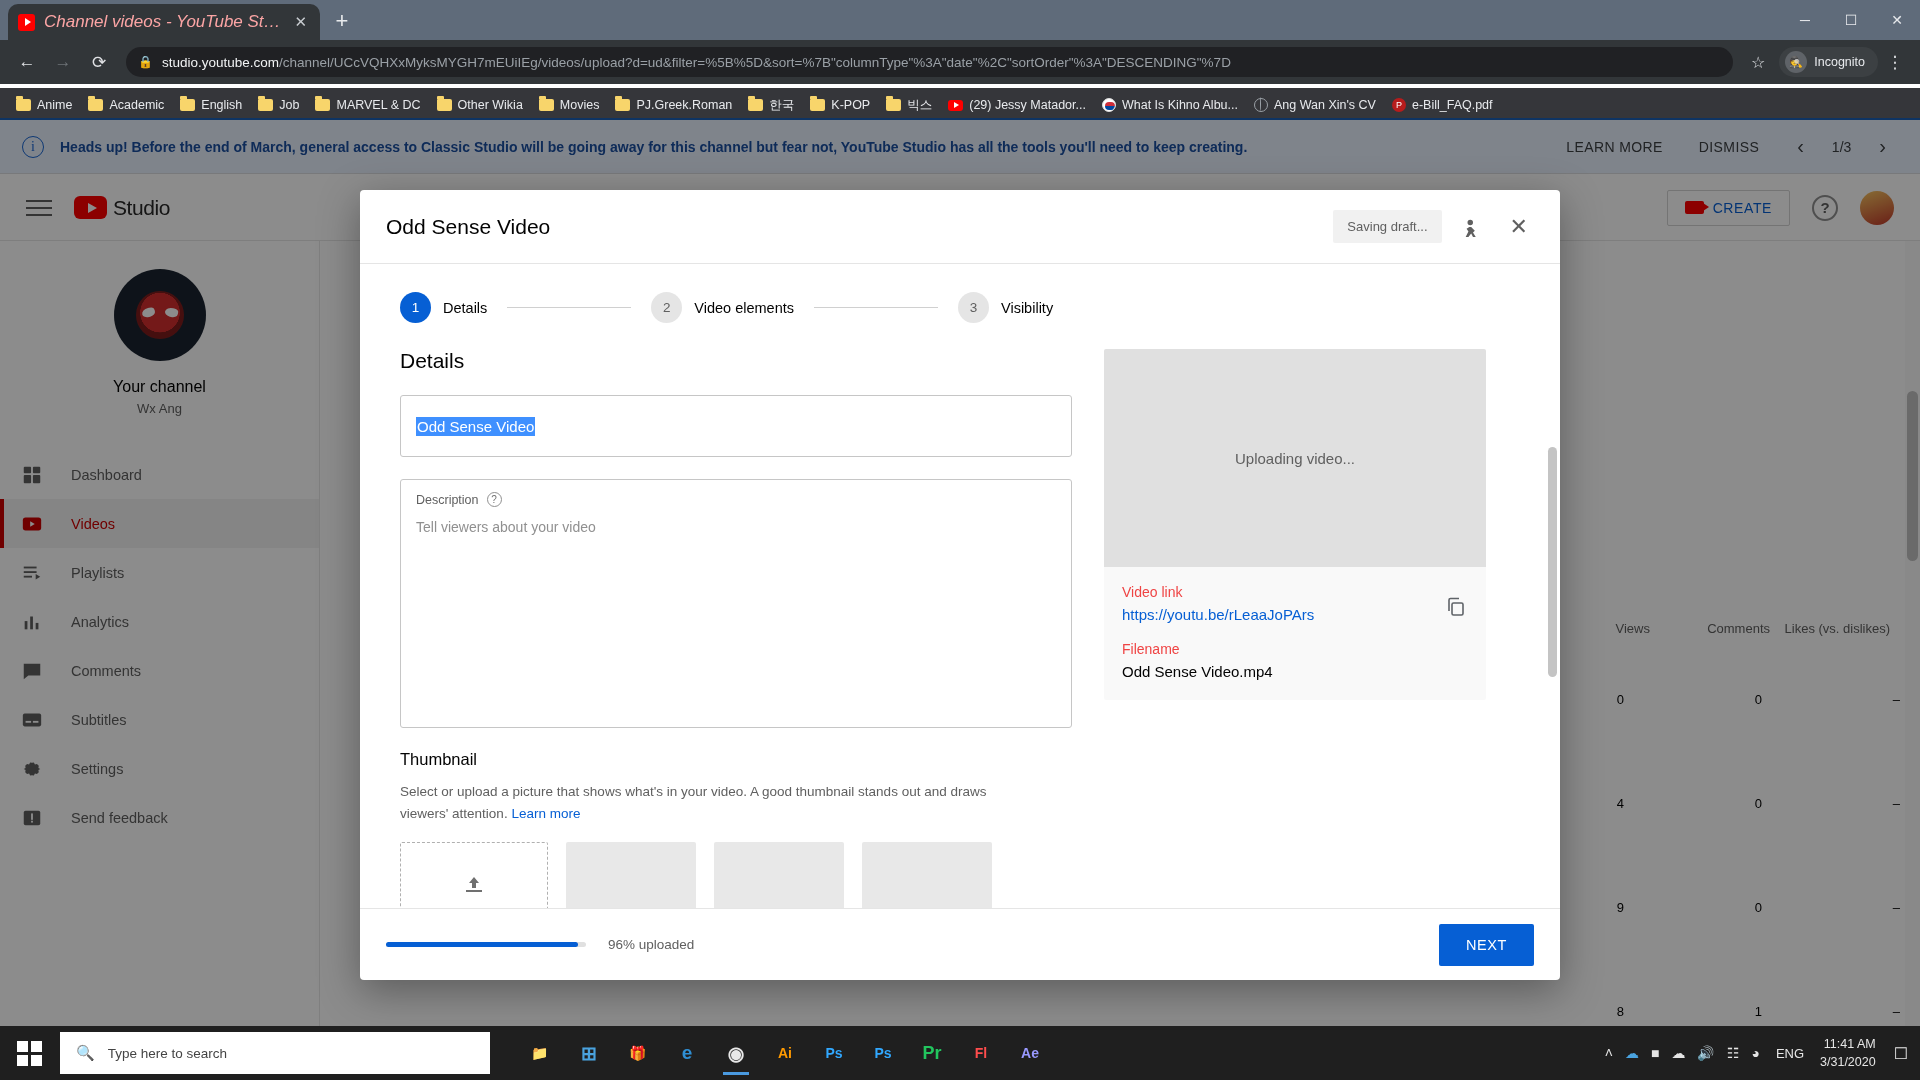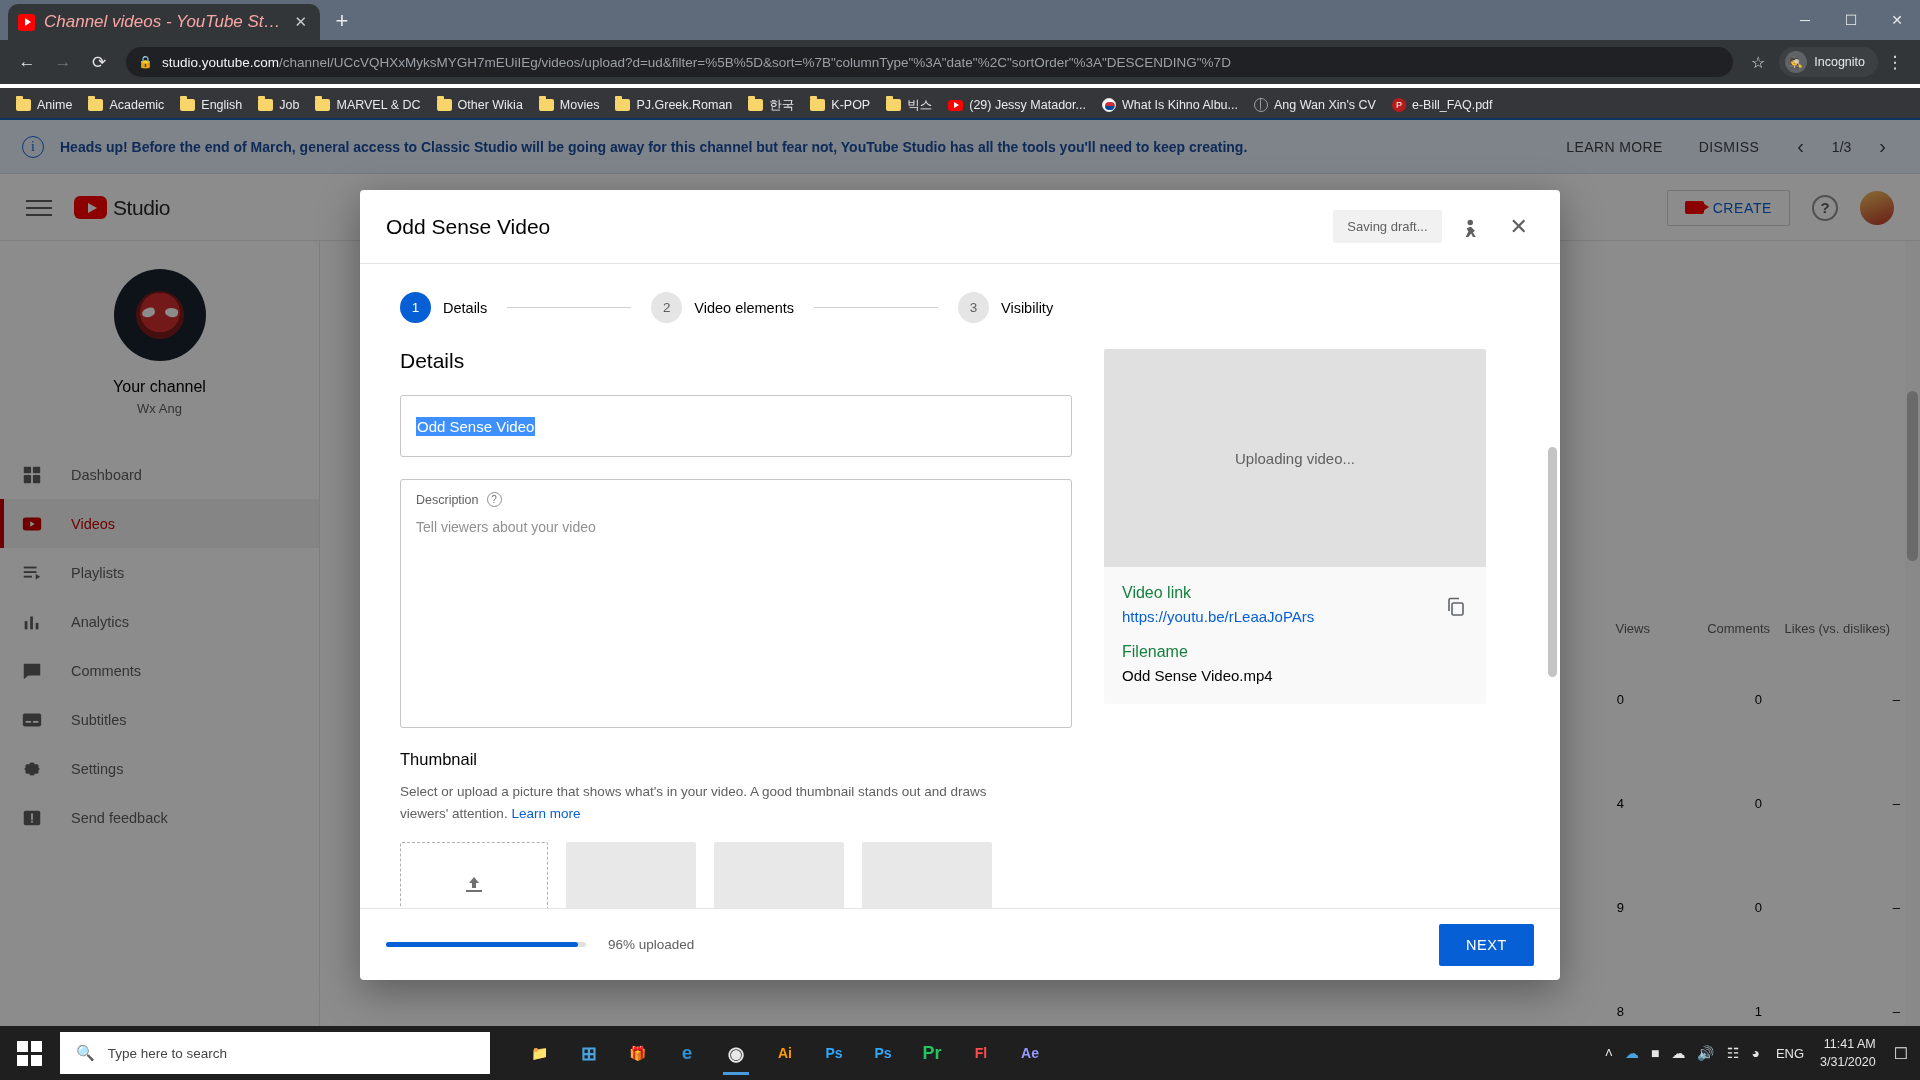--- a/index.html
+++ b/index.html
@@ -294,21 +294,21 @@
   }
   .thumb-box { width: 130px; height: 84px; background: #e8e8e8; border-radius: 2px; }
 
   .right-col { width: 382px; flex: none; }
   .preview-card { background: #f9f9f9; border-radius: 2px; overflow: hidden; }
   .preview-video {
     height: 218px; background: #e0e0e0; display: flex; align-items: center; justify-content: center;
     color: #606060; font-size: 15px;
   }
   .preview-info { padding: 17px 18px 20px 18px; position: relative; }
-  .pi-label { font-size: 16px; color: #15803d; }
+  .pi-label { font-size: 14px; color: #ef4444; }
   .pi-link { font-size: 15px; color: #065fd4; margin-top: 6px; text-decoration: none; display: block; }
   .pi-value { font-size: 15px; color: #030303; margin-top: 6px; }
   .copy-ico { position: absolute; right: 18px; top: 28px; cursor: pointer; }
 
   .modal-foot {
     height: 72px; border-top: 1px solid #e5e5e5; display: flex; align-items: center;
     padding: 0 26px; gap: 22px; flex: none;
   }
   .progress-wrap { display: flex; align-items: center; gap: 22px; flex: 1; }
   .progress-track { width: 200px; height: 5px; background: #e0e0e0; border-radius: 3px; position: relative; }

